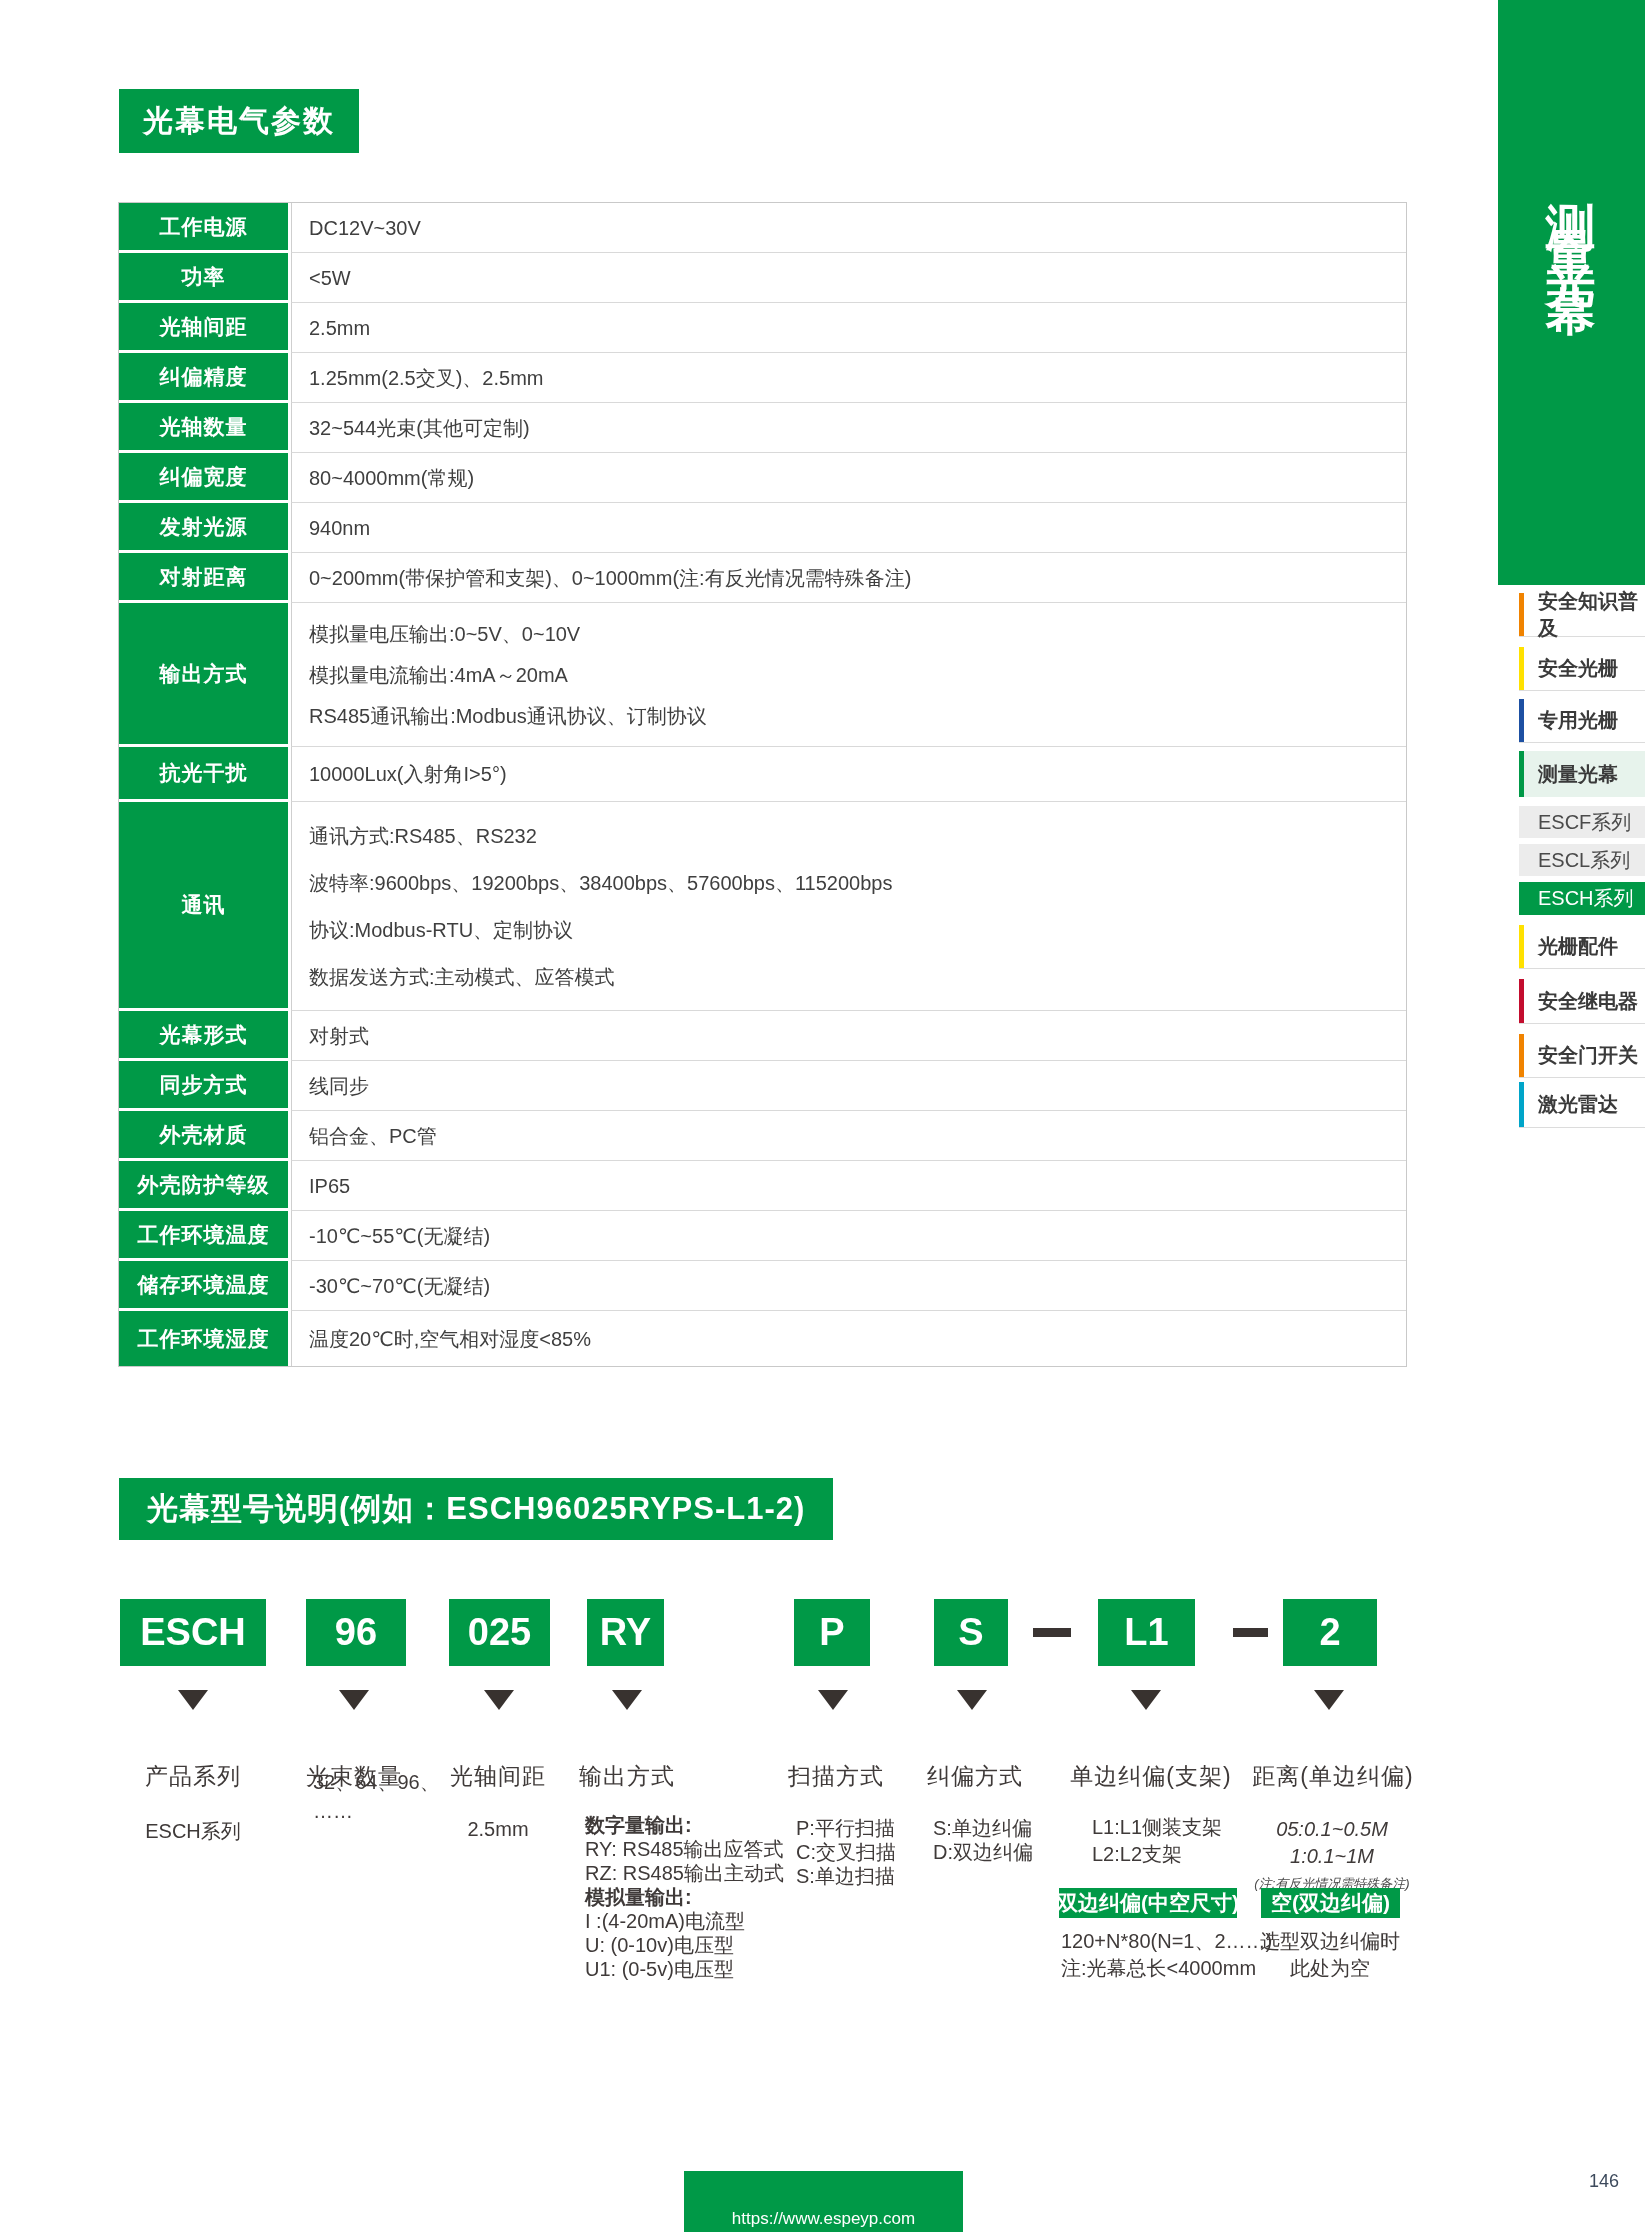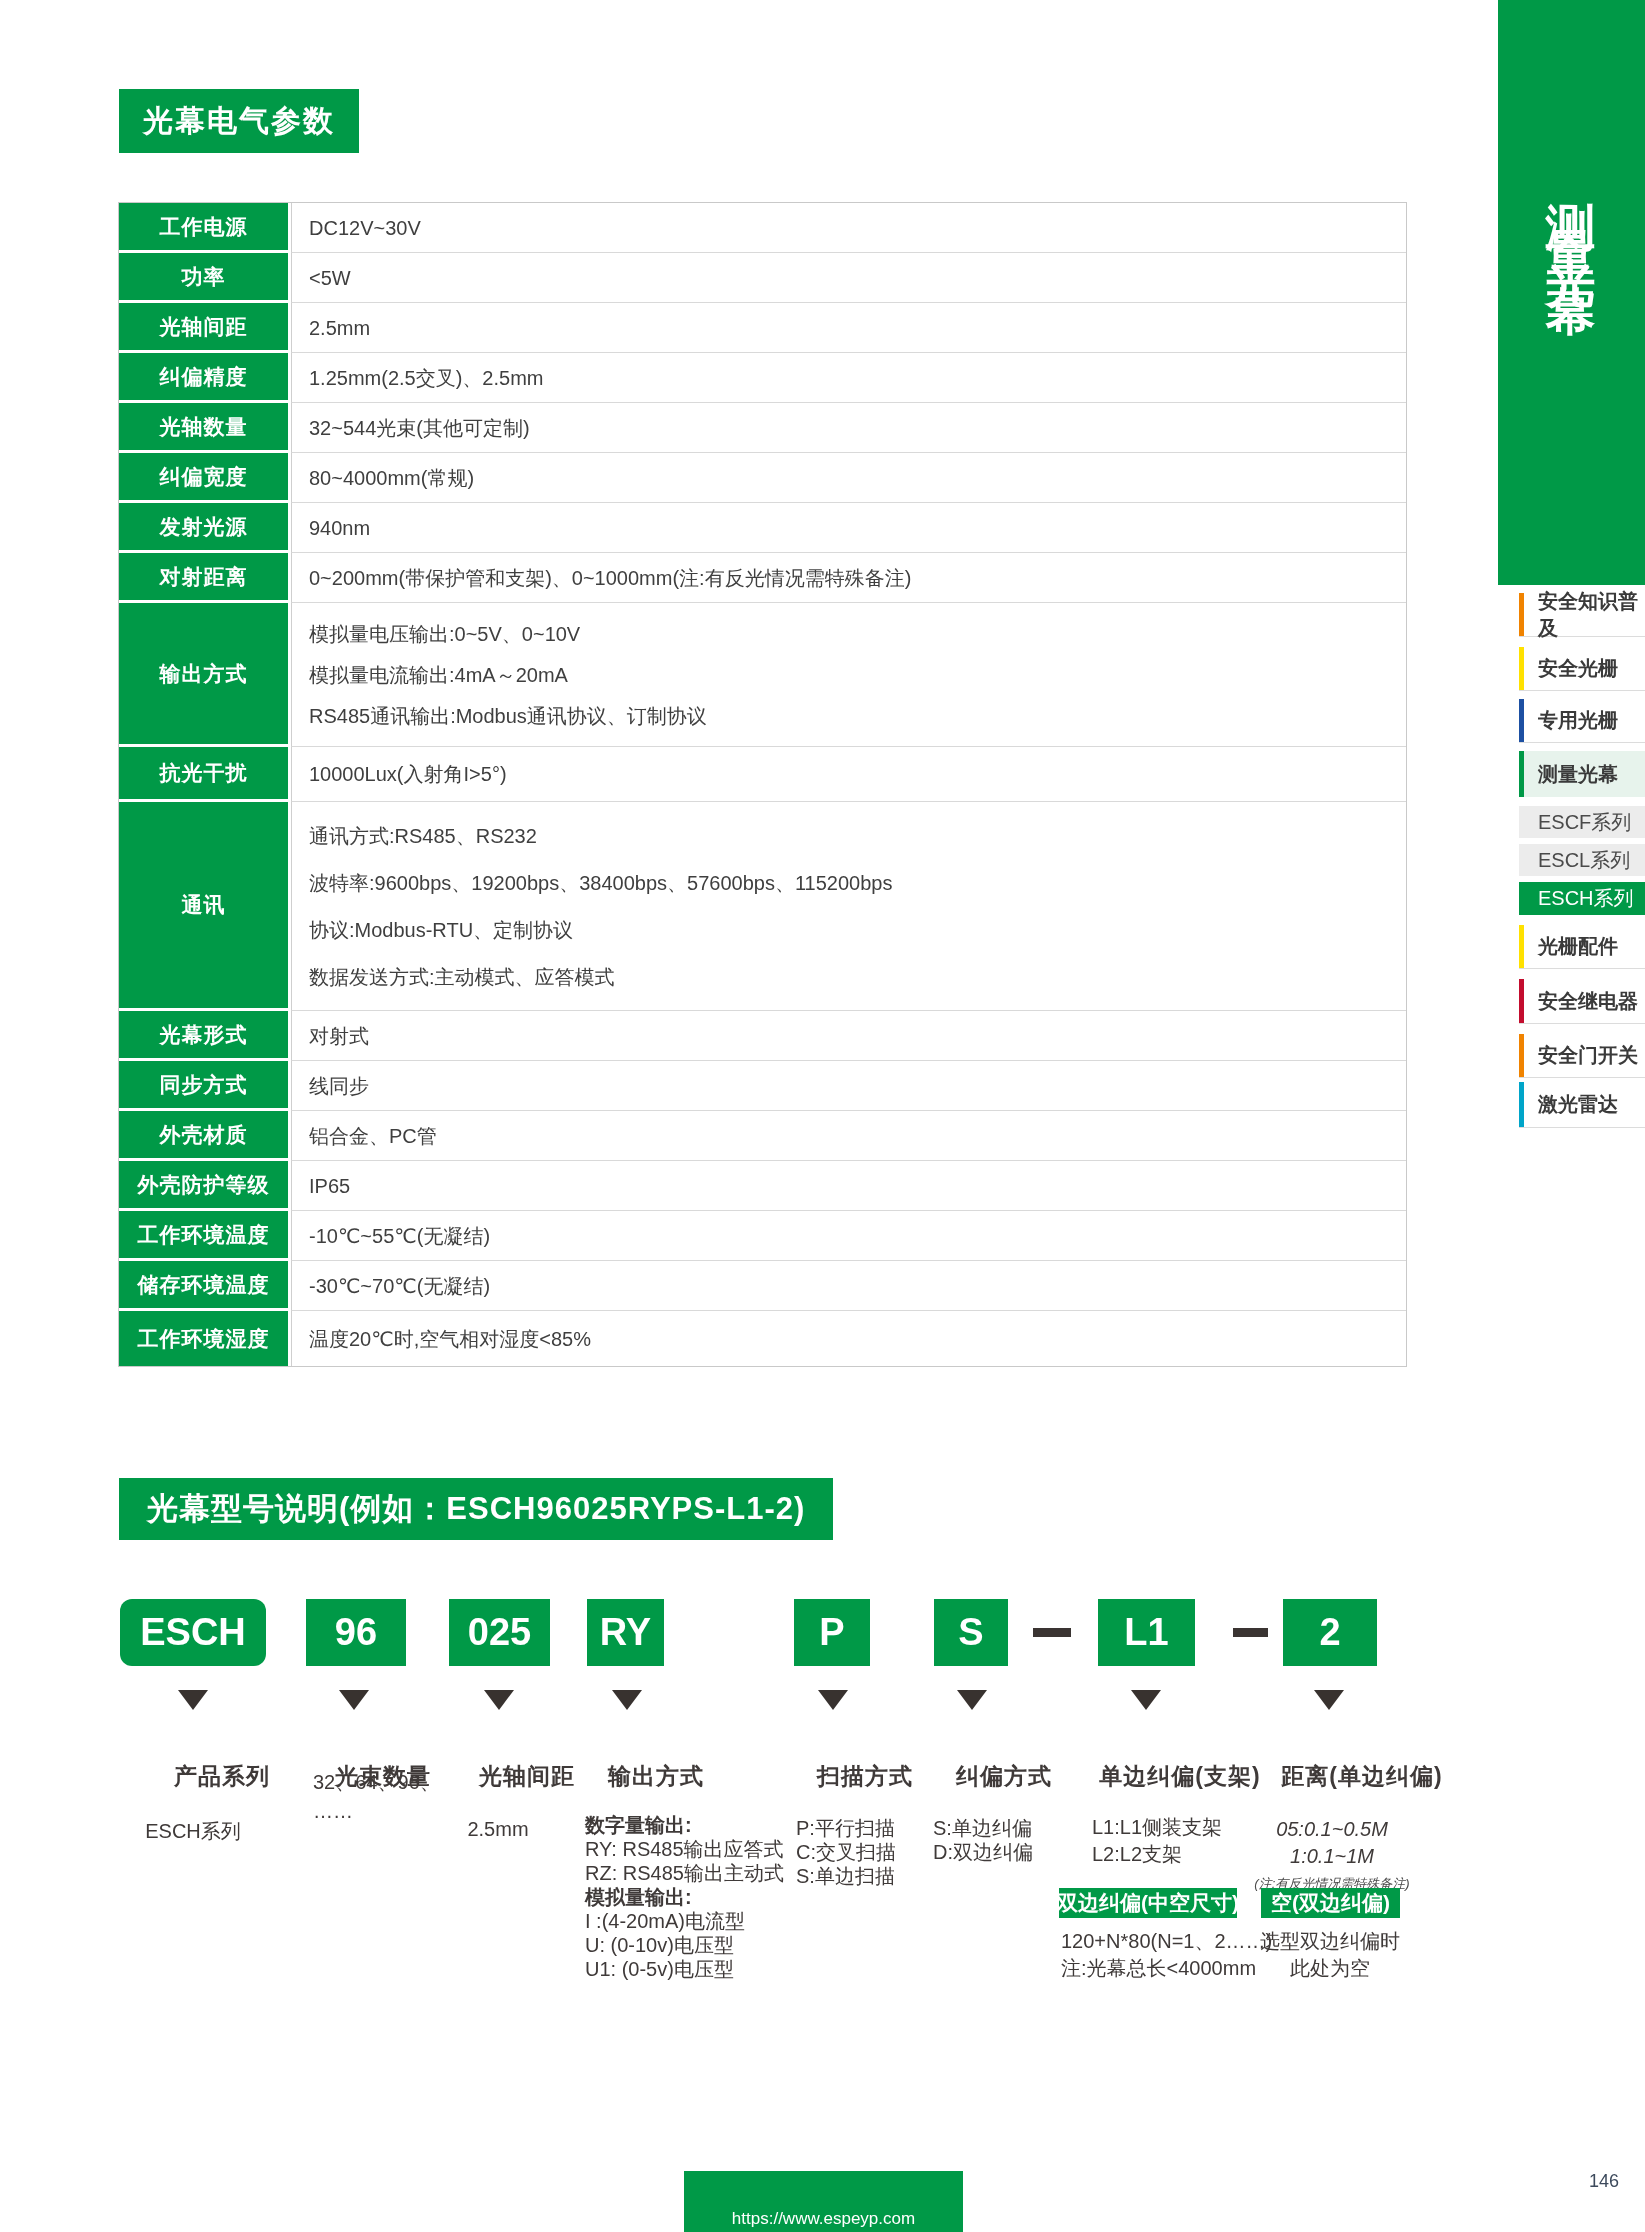--- a/index.html
+++ b/index.html
@@ -42,22 +42,22 @@
   .mt10{margin-top:10px;} .mt9{margin-top:9px;} .mt8{margin-top:8px;} .mt6{margin-top:6px;} .mt4{margin-top:4px;}
 
   
   .mbox{position:absolute;top:1599px;height:67px;background:#009947;color:#fff;font-size:38px;font-weight:bold;
         display:flex;align-items:center;justify-content:center;}
   .mdash{position:absolute;top:1628px;height:9px;background:#3a3432;}
   .tri{position:absolute;top:1690px;width:0;height:0;border-left:15px solid transparent;
         border-right:15px solid transparent;border-top:20px solid #38322f;}
 
   
-  .colh{position:absolute;top:1761px;transform:translateX(-50%);font-size:23px;font-weight:bold;
-        color:#3f3a39;white-space:nowrap;letter-spacing:1px;margin-left:29px;}
+  .colh{position:absolute;top:1761px;transform:translateX(-50%);font-size:23px;font-weight:normal;
+        color:#3f3a39;white-space:nowrap;letter-spacing:1px;}
   .colblock{position:absolute;font-size:20px;color:#3f3a39;white-space:nowrap;}
   .center{transform:translateX(-50%);text-align:center;}
   .lh24 div{line-height:24px;} .lh27 div{line-height:27px;} .lh29 div{line-height:29px;}
   .colblock .bold{font-weight:bold;}
   .small-note{font-size:13px;line-height:20px;color:#4a4a4a;}
   .gbadge{position:absolute;top:1888px;height:30px;background:#009947;color:#fff;font-size:21px;font-weight:bold;
         display:flex;align-items:center;justify-content:center;white-space:nowrap;}
 
   
   .footer-box{position:absolute;left:684px;top:2171px;width:279px;height:96px;background:#009947;
@@ -230,21 +230,21 @@
       <span>安全门开关</span>
     </div>
     <div class="menu-item mi-h46 mt4">
       <span class="accent" style="background: rgb(0, 165, 201);"></span>
       <span>激光雷达</span>
     </div>
   </div>
 
   <div class="model-banner">光幕型号说明(例如：ESCH96025RYPS-L1-2)</div>
 
-  <div class="mbox" style="left:120px;width:146px;border-radius:12px;">ESCH</div>
+  <div class="mbox" style="left:120px;width:146px;">ESCH</div>
   <div class="mbox" style="left:306px;width:100px;">96</div>
   <div class="mbox" style="left:449px;width:101px;">025</div>
   <div class="mbox" style="left:587px;width:77px;">RY</div>
   <div class="mbox" style="left:794px;width:76px;">P</div>
   <div class="mbox" style="left:934px;width:74px;">S</div>
   <div class="mdash" style="left:1033px;width:38px;"></div>
   <div class="mbox" style="left:1098px;width:97px;">L1</div>
   <div class="mdash" style="left:1233px;width:35px;"></div>
   <div class="mbox" style="left:1283px;width:94px;">2</div>
 

